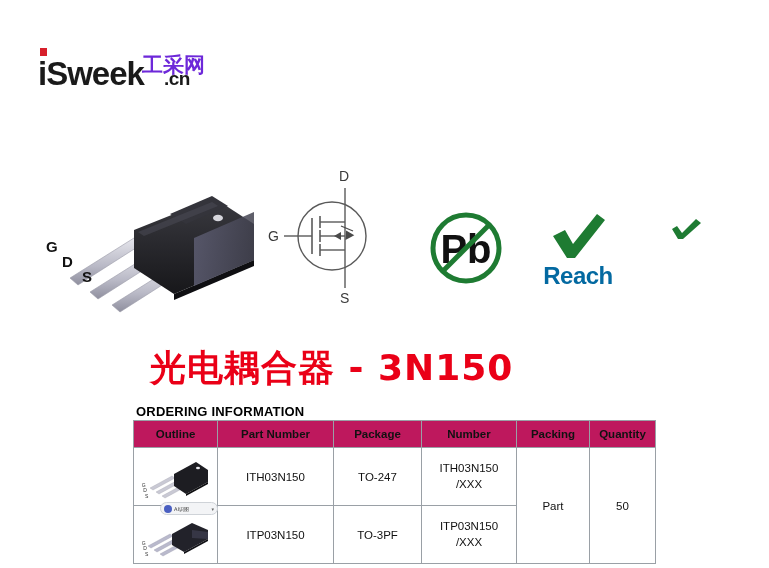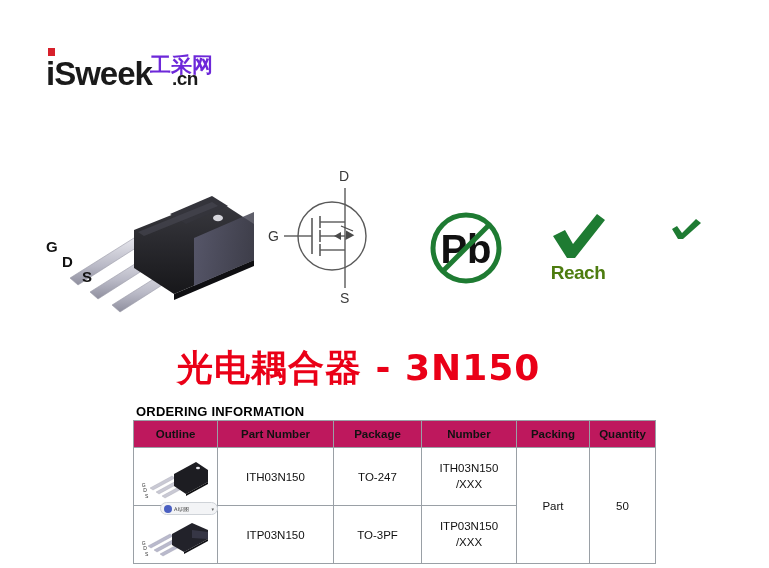--- a/index.html
+++ b/index.html
@@ -11,21 +11,21 @@
     height: 568px;
     background: #ffffff;
     font-family: "Liberation Sans", sans-serif;
     position: relative;
     overflow: hidden;
   }
 
   
   .logo {
     position: absolute;
-    left: 46px;
+    left: 38px;
     top: 57px;
     display: flex;
     align-items: center;
   }
   .logo-word {
     font-family: "Liberation Sans", sans-serif;
     font-size: 33px;
     font-weight: bold;
     color: #1a1a1a;
     letter-spacing: -1px;
@@ -111,23 +111,23 @@
   .reach-badge {
     position: absolute;
     left: 533px;
     top: 212px;
     width: 90px;
     height: 80px;
     text-align: center;
   }
   .reach-text {
     font-family: "Liberation Sans", sans-serif;
-    font-size: 19px;
-    font-weight: bold;
-    color: #4d7c0f;
+    font-size: 24px;
+    font-weight: bold;
+    color: #0369a1;
     margin-top: -4px;
     letter-spacing: -0.5px;
   }
 
   
   .rohs-badge {
     position: absolute;
     left: 645px;
     top: 222px;
     width: 118px;
@@ -152,21 +152,20 @@
   .main-title {
     position: absolute;
     left: 150px;
     top: 344px;
     font-family: "DejaVu Sans", sans-serif;
     font-size: 36px;
     font-weight: bold;
     color: #ea0017;
     letter-spacing: 1px;
     white-space: nowrap;
-    margin-left: 27px;
   }
 
   
   .ord-heading {
     position: absolute;
     left: 136px;
     top: 404px;
     font-family: "Liberation Sans", sans-serif;
     font-size: 13px;
     font-weight: bold;

